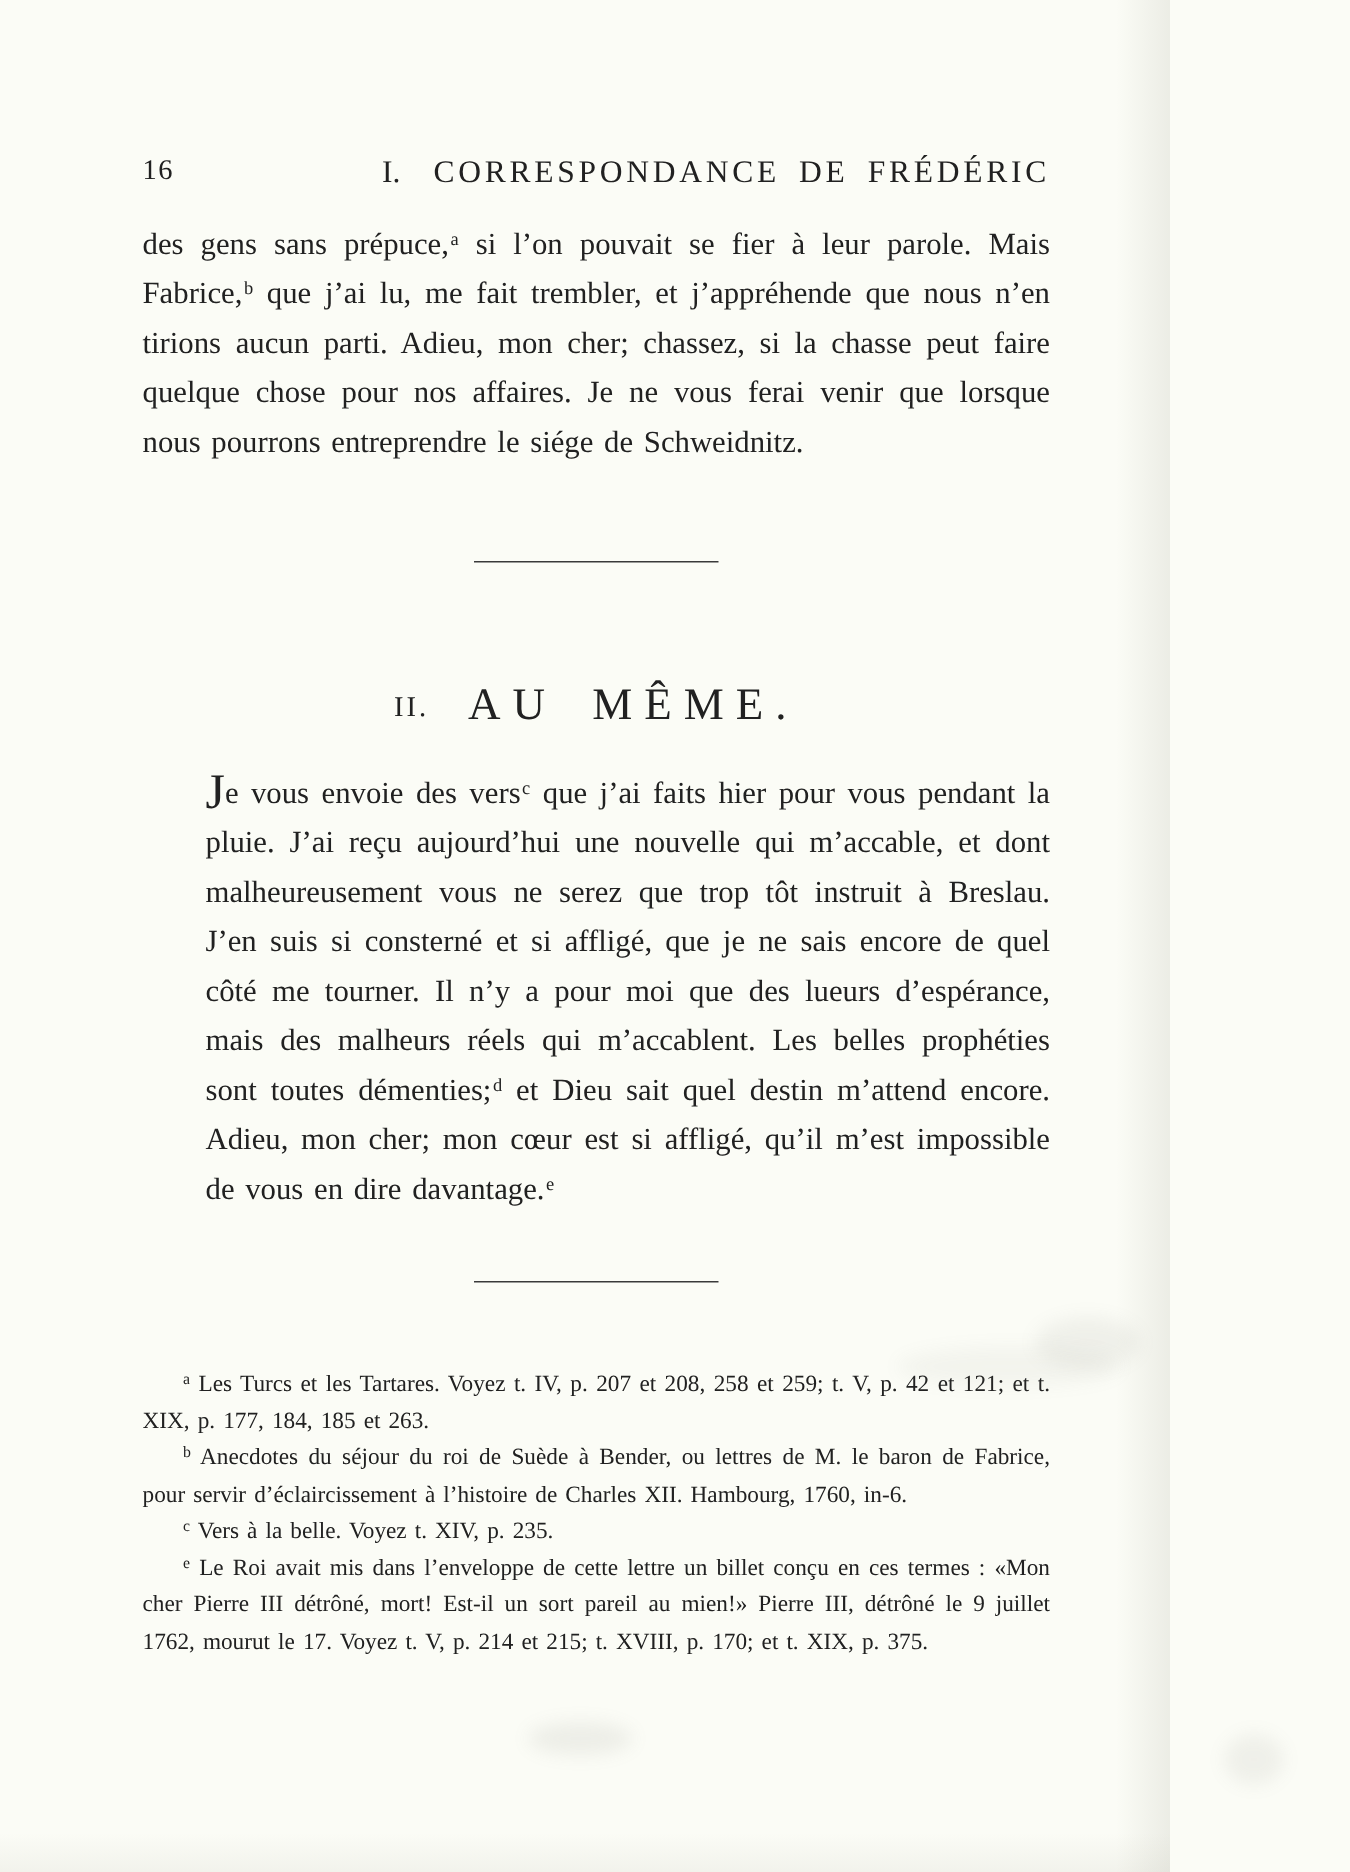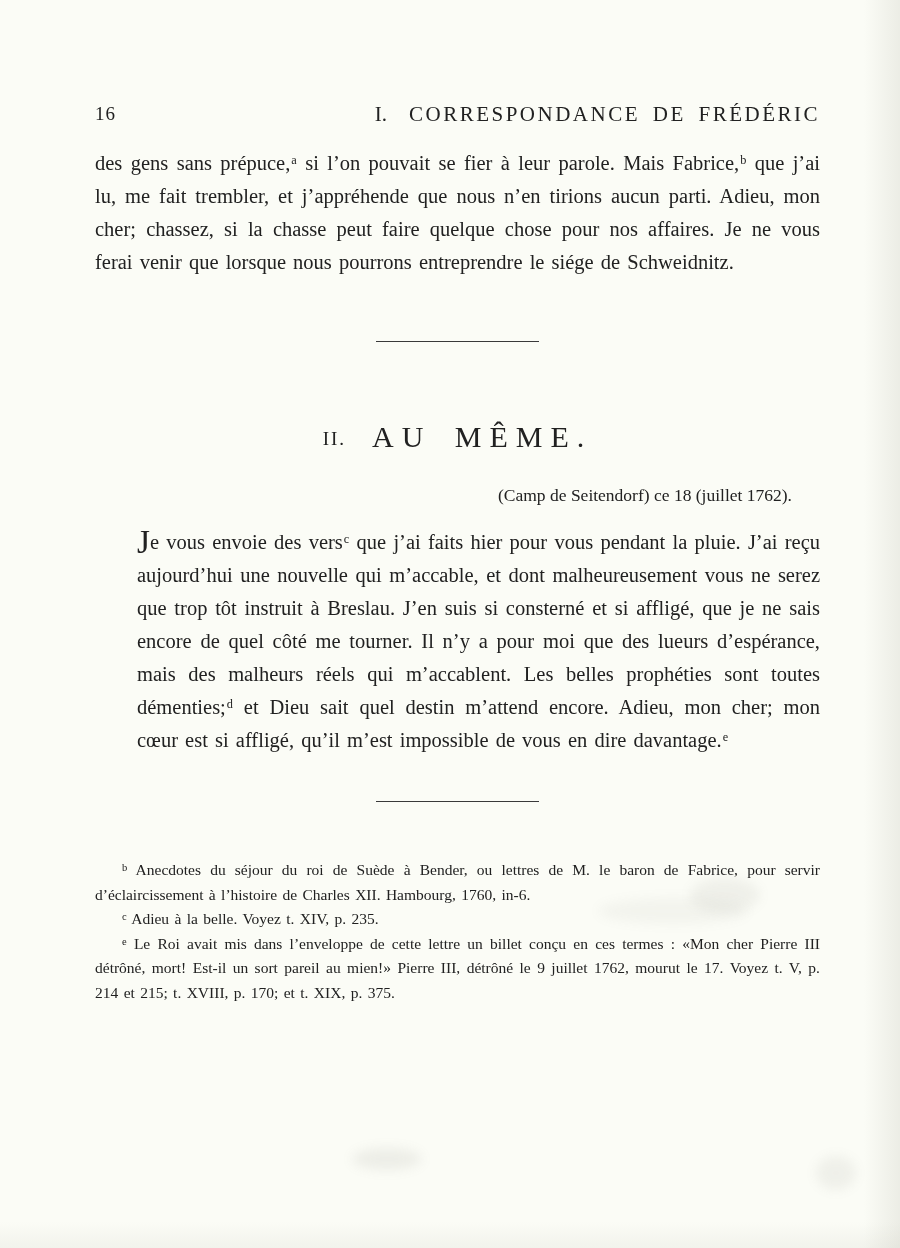--- a/index.html
+++ b/index.html
@@ -6,21 +6,21 @@
     margin: 0;
     padding: 0;
     width: 900px;
     height: 1248px;
     overflow: hidden;
     background: #fbfcf6;
   }
   .page {
     position: relative;
     box-sizing: border-box;
-    width: 900px;
+    width: 780px;
     height: 1248px;
     padding: 101px 80px 0 95px;
     font-family: "Liberation Serif", "DejaVu Serif", serif;
     color: #212121;
     background: #fbfcf6;
   }
   
   .edge-right {
     position: absolute; top: 0; right: 0; width: 36px; height: 100%;
     background: linear-gradient(to right, rgba(175,175,162,0), rgba(175,175,162,0.20));
@@ -149,33 +149,34 @@
   </header>
 
   <p class="body-text"><span>des gens sans prépuce,</span><sup class="note-ref">a</sup><span> si l’on pouvait se fier à leur parole. Mais Fabrice,</span><sup class="note-ref">b</sup><span> que j’ai lu, me fait trembler, et j’appréhende que nous n’en tirions aucun parti. Adieu, mon cher; chassez, si la chasse peut faire quelque chose pour nos affaires. Je ne vous ferai venir que lorsque nous pourrons entreprendre le siége de Schweidnitz.</span></p>
 
   <div class="rule"></div>
 
   <h2 class="letter-heading">
     <span class="heading-numeral">II.</span><span class="heading-title">AU MÊME.</span>
   </h2>
 
-  <p class="dateline">(Camp de Seitendorf) ce 18 (juillet 1762).</p>
 
   <p class="body-text letter-body"><span class="initial">J</span><span>e vous envoie des vers</span><sup class="note-ref">c</sup><span> que j’ai faits hier pour vous pendant la pluie. J’ai reçu aujourd’hui une nouvelle qui m’accable, et dont malheureusement vous ne serez que trop tôt instruit à Breslau. J’en suis si consterné et si affligé, que je ne sais encore de quel côté me tourner. Il n’y a pour moi que des lueurs d’espérance, mais des malheurs réels qui m’accablent. Les belles prophéties sont toutes démenties;</span><sup class="note-ref">d</sup><span> et Dieu sait quel destin m’attend encore. Adieu, mon cher; mon cœur est si affligé, qu’il m’est impossible de vous en dire davantage.</span><sup class="note-ref">e</sup></p>
 
   <div class="rule rule-2"></div>
 
   <section class="footnotes">
+    <p class="footnote"><sup class="note-label">a</sup>
+      <span>Les Turcs et les Tartares. Voyez t. IV, p. 207 et 208, 258 et 259; t. V, p. 42 et 121; et t. XIX, p. 177, 184, 185 et 263.</span></p>
 
     <p class="footnote"><sup class="note-label">b</sup>
       <span class="italic">Anecdotes du séjour du roi de Suède à Bender, ou lettres de M. le baron de Fabrice, pour servir d’éclaircissement à l’histoire de Charles XII.</span><span> Hambourg, 1760, in-6.</span></p>
 
     <p class="footnote"><sup class="note-label">c</sup>
-      <span class="italic">Adieu à la belle.</span><span> Voyez t. XIV, p. 235.</span></p>
+      <span class="italic">Vers à la belle.</span><span> Voyez t. XIV, p. 235.</span></p>
 
 
     <p class="footnote"><sup class="note-label">e</sup>
       <span>Le Roi avait mis dans l’enveloppe de cette lettre un billet conçu en ces termes : «Mon cher Pierre III détrôné, mort! Est-il un sort pareil au mien!» Pierre III, détrôné le 9 juillet 1762, mourut le 17. Voyez t. V, p. 214 et 215; t. XVIII, p. 170; et t. XIX, p. 375.</span></p>
   </section>
 
   <div class="smudge s1"></div>
   <div class="smudge s2"></div>
   <div class="smudge s3"></div>
   <div class="smudge s4"></div>

